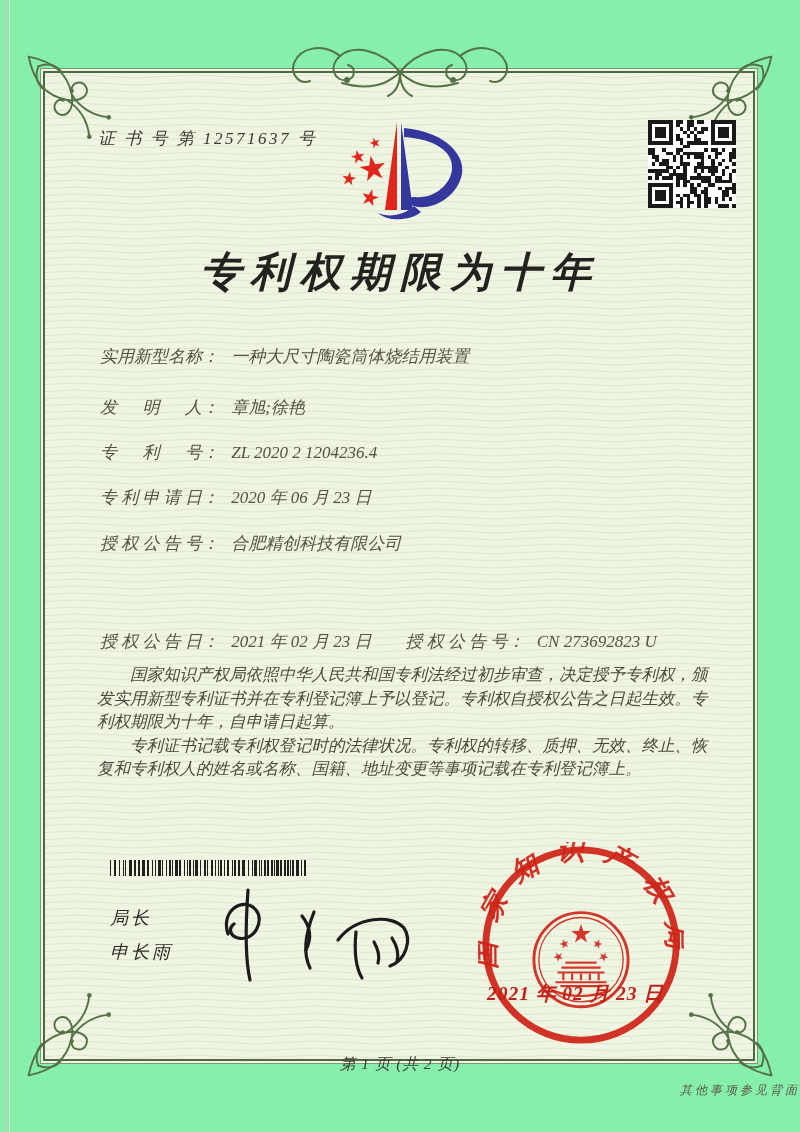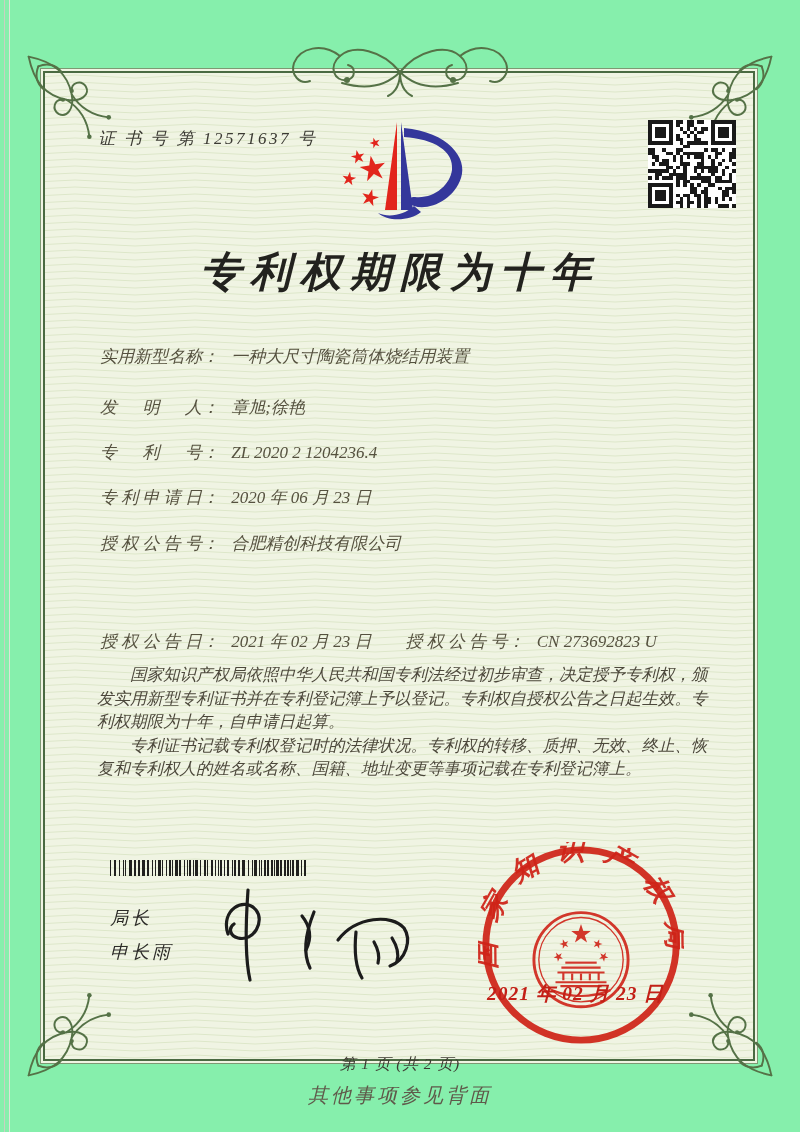--- a/index.html
+++ b/index.html
@@ -42,22 +42,22 @@
   .director-title{position:absolute;left:110px;top:906px;font-size:18px;color:#2c2b28;
         font-family:"Liberation Sans",sans-serif;letter-spacing:3px;}
   .director-name{position:absolute;left:110px;top:940px;font-size:18px;color:#2c2b28;
         font-family:"Liberation Sans",sans-serif;letter-spacing:3px;}
   .signature{position:absolute;left:210px;top:876px;width:206px;height:114px;}
   .seal{position:absolute;left:478px;top:842px;width:206px;height:206px;}
   .seal-date{position:absolute;left:487px;top:980px;font-size:19.5px;font-weight:bold;
         color:#c32017;letter-spacing:1px;white-space:nowrap;}
   .page-num{position:absolute;left:0;right:0;top:1034px;text-align:center;
         font-size:15.5px;color:#3c3a31;letter-spacing:1px;margin-top:20px;}
-  .back-note{position:absolute;left:0;right:0;top:1082px;text-align:center;
-        font-size:20px;color:#5f594a;letter-spacing:3px;}
+  .back-note{position:absolute;left:0;right:0;top:1082px;text-align:right;
+        font-size:12px;color:#5f594a;letter-spacing:3px;}
 </style>
 </head>
 <body>
 
 <div class="page">
   <div class="scan-edge"></div>
 
   <div class="frame">
     <div class="wavebg">
       <svg width="712" height="990">

